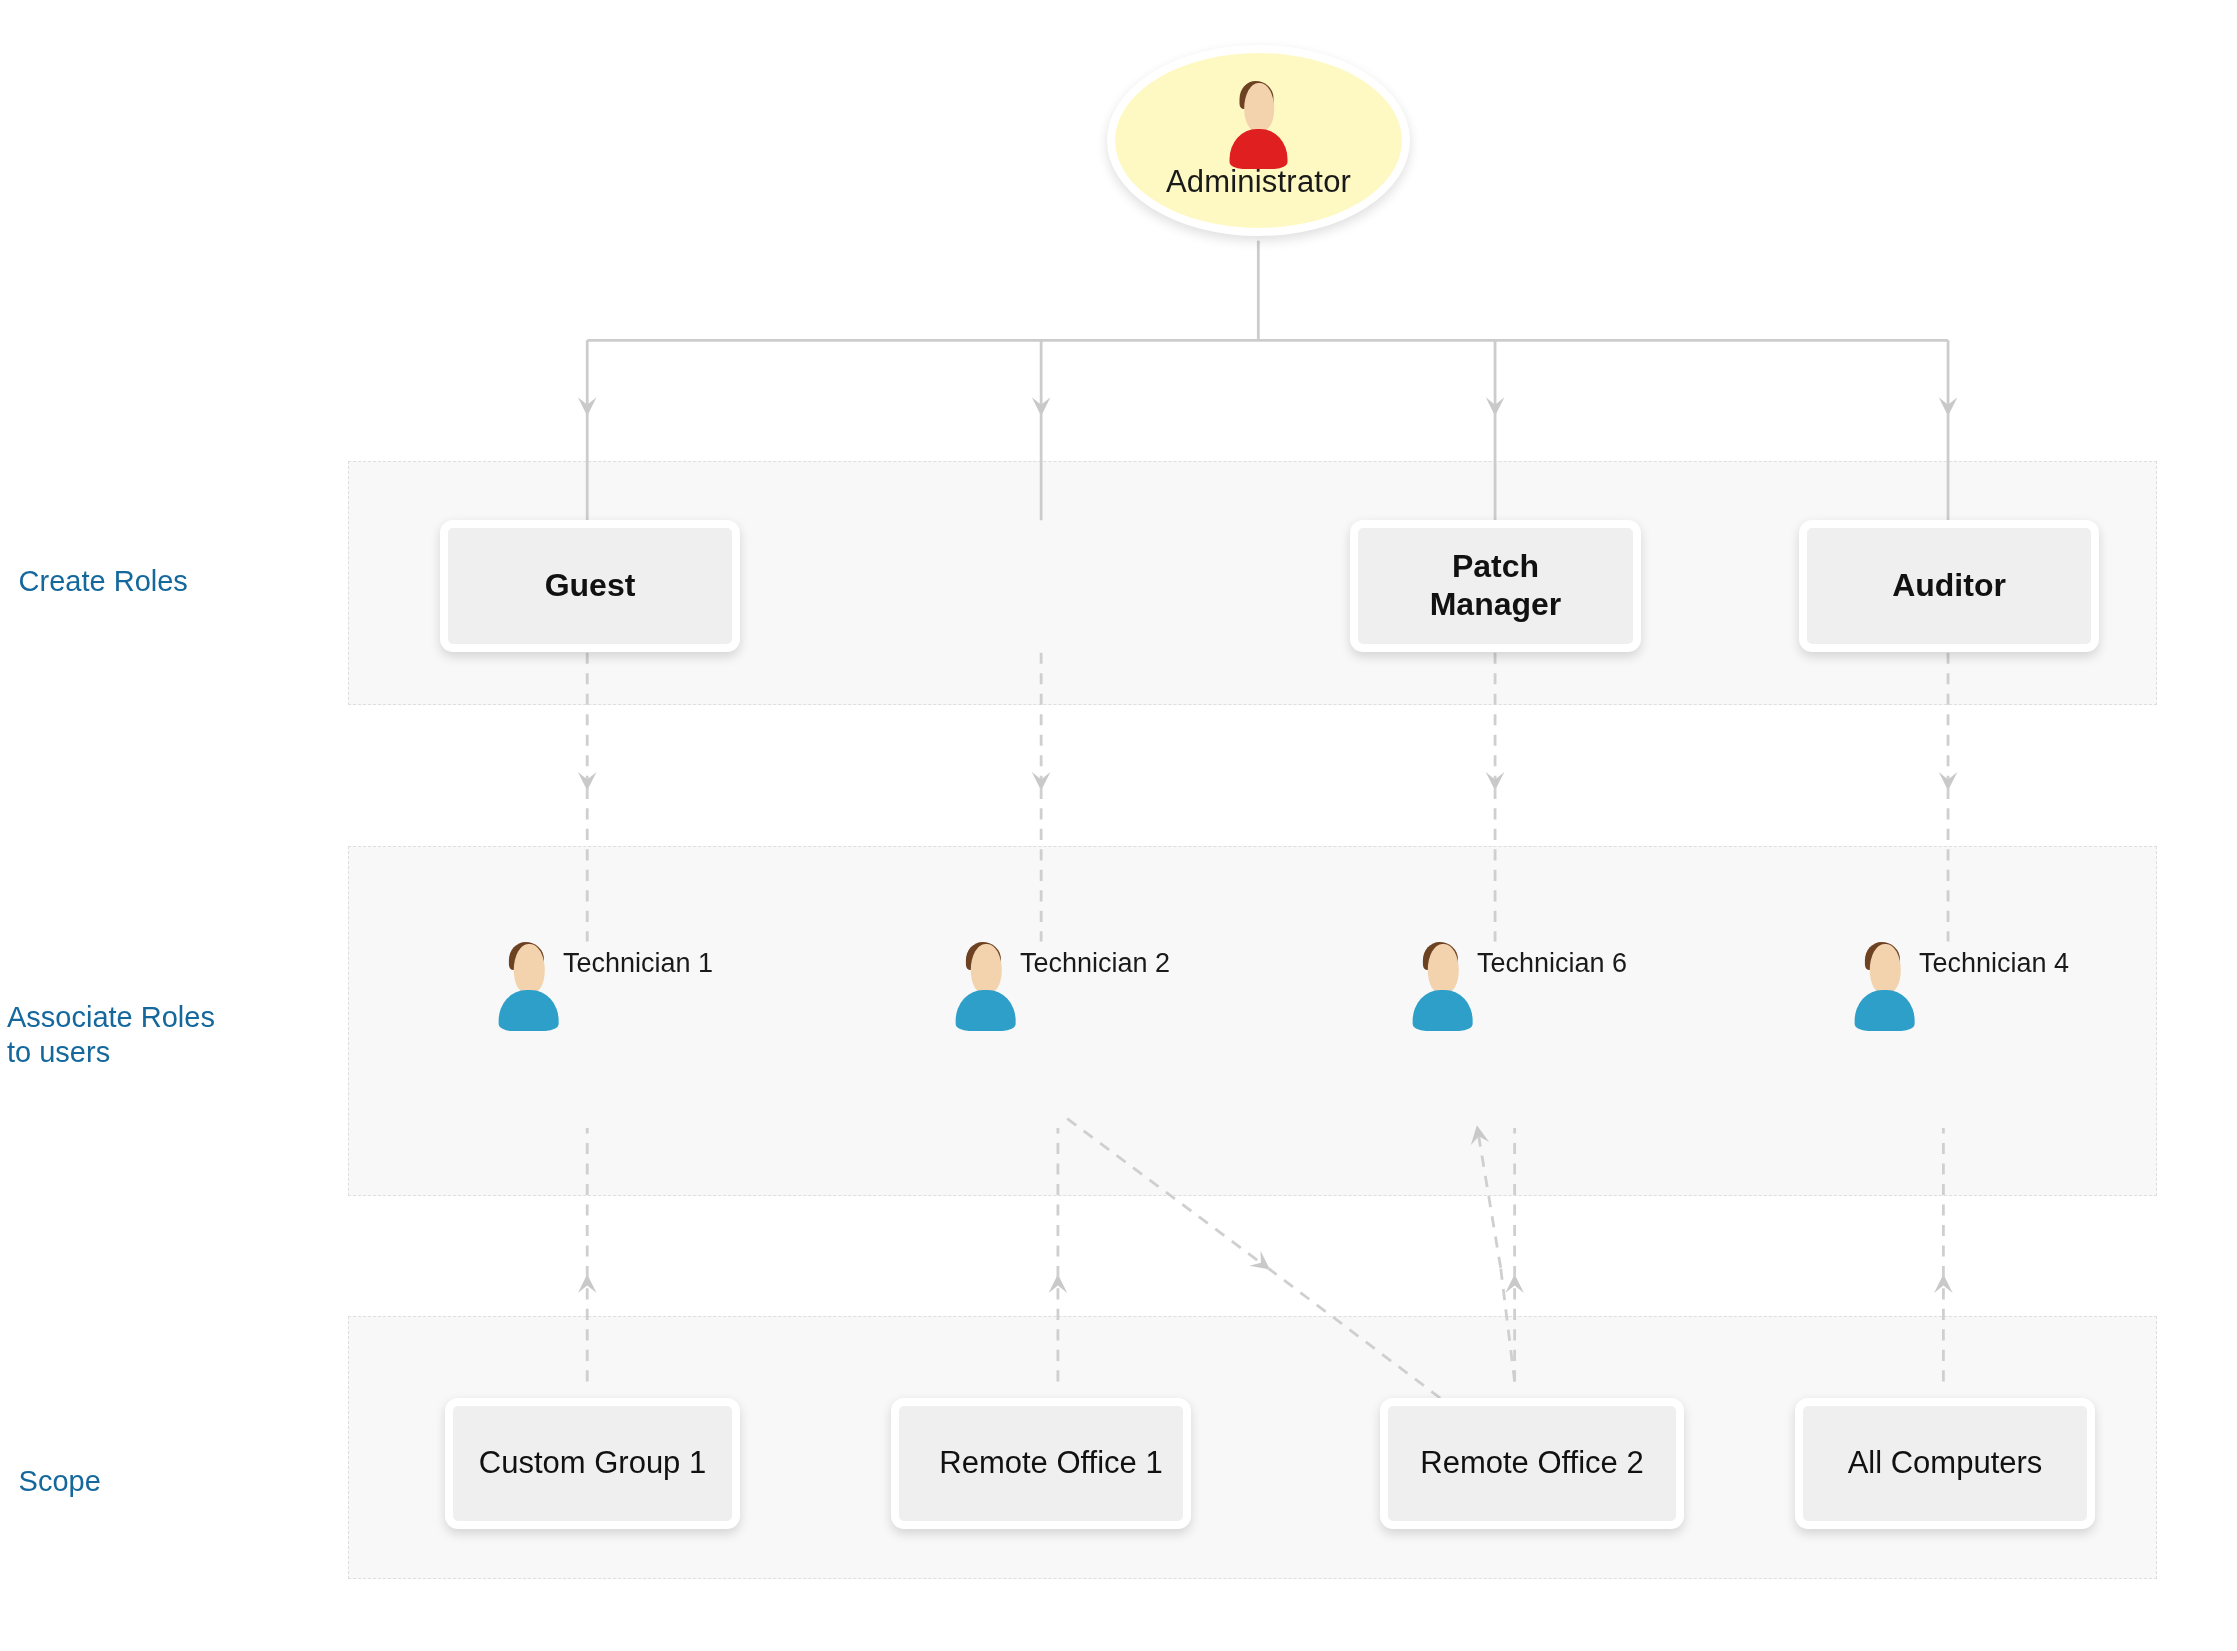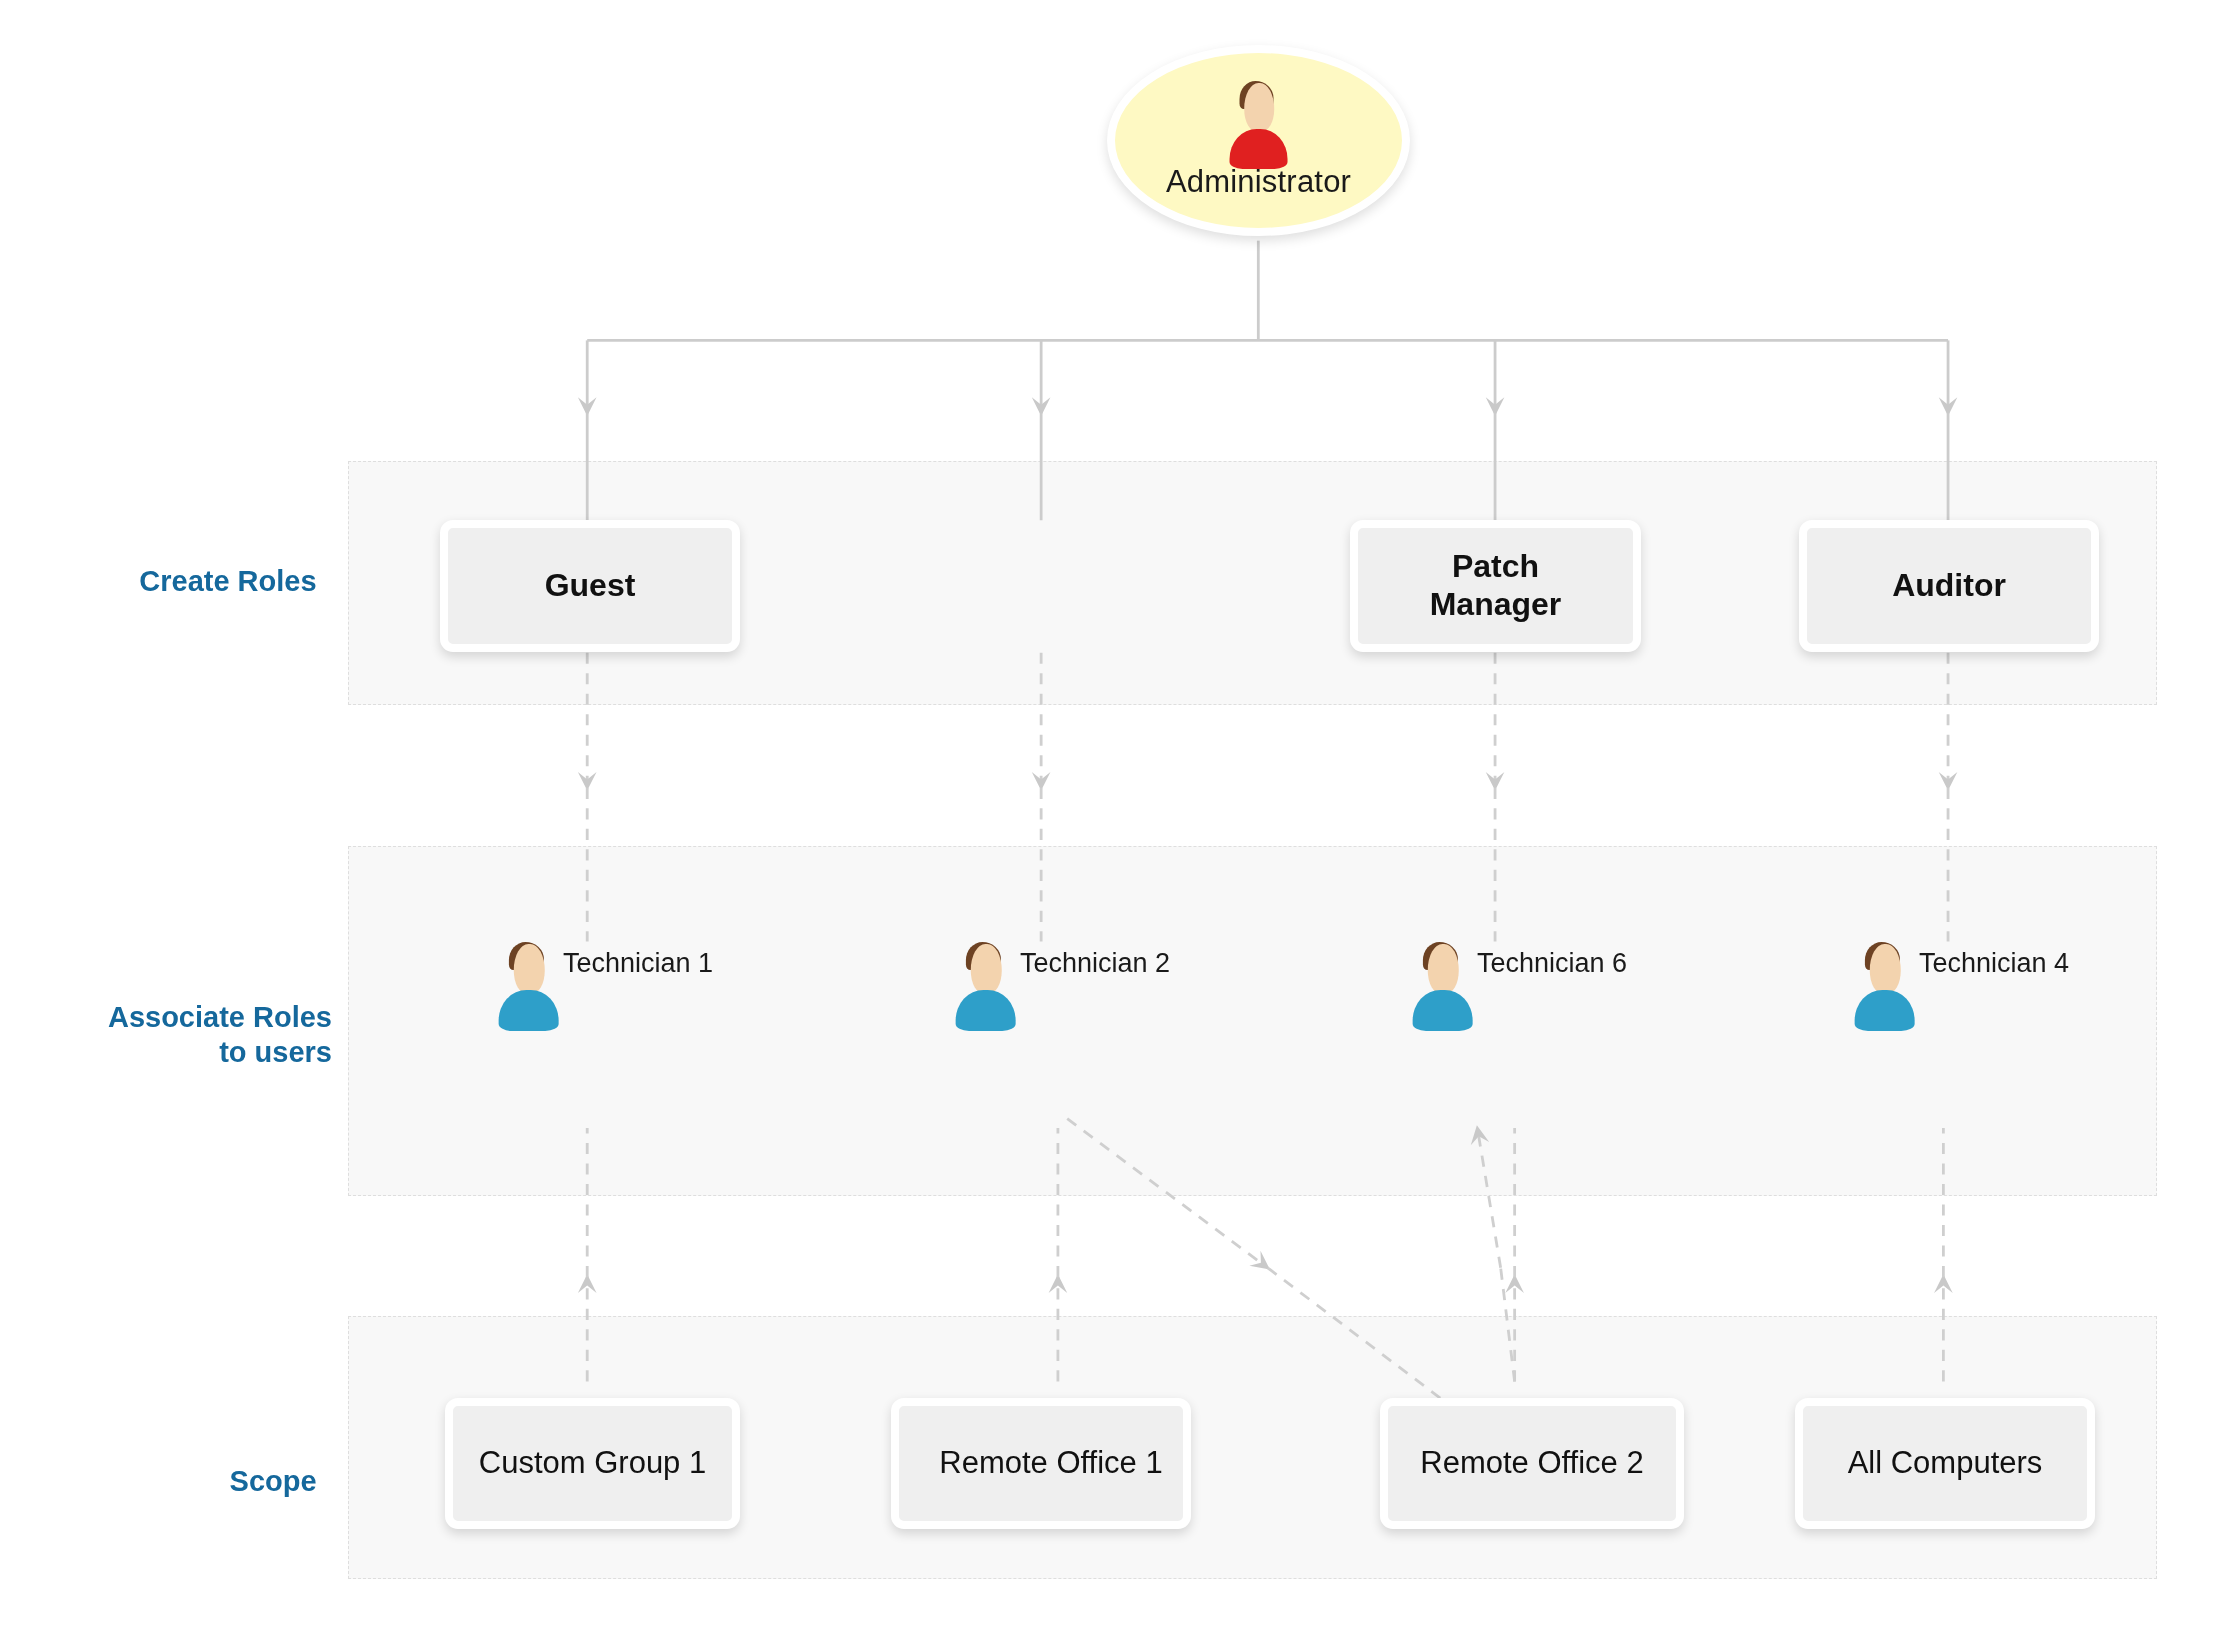--- a/index.html
+++ b/index.html
@@ -31,24 +31,24 @@
     position: absolute;
     background: #f8f8f8;
     border: 1.9px dashed #dedede;
     box-sizing: border-box;
   }
 
   
   .stage-label {
     position: absolute;
     color: #15689c;
-    font-weight: bold;
+    font-weight: normal;
     font-size: 29px;
     line-height: 1.22;
-    text-align: right;
+    text-align: left;
     white-space: pre-line;
   }
 
   
   .admin-node {
     position: absolute;
     left: 1107px;
     top: 45px;
     width: 303px;
     height: 191px;
@@ -213,21 +213,21 @@
 
     <g stroke="#cfcfcf" stroke-width="3" fill="none" stroke-dasharray="12 10">
       <path d="M1145,1200 L1360,1360" marker-end="url(#arrow-head)"></path>
       <path d="M1360,1360 L1625,1560"></path>
       <path d="M1625,1482 L1610,1360"></path>
       <path d="M1610,1360 L1585,1210" marker-end="url(#arrow-head)"></path>
     </g>
   </svg>
 
   <div class="stage-label" style="left:18.6px; top:564px; width:298px;">Create Roles</div>
-  <div class="stage-label" style="left:34px; top:1000px; width:298px;">Associate Roles
+  <div class="stage-label" style="left:7px; top:1000px; width:298px;">Associate Roles
 to users</div>
   <div class="stage-label" style="left:18.6px; top:1424px; width:298px;margin-top:40px;">Scope</div>
 
   <div class="admin-node">
     <span class="person-wrap">
       <span class="person red" style="width:67px;height:88px;">
         <span class="hair"></span>
           <span class="hair2"></span>
         <span class="head"></span>
           <span class="body"></span>

